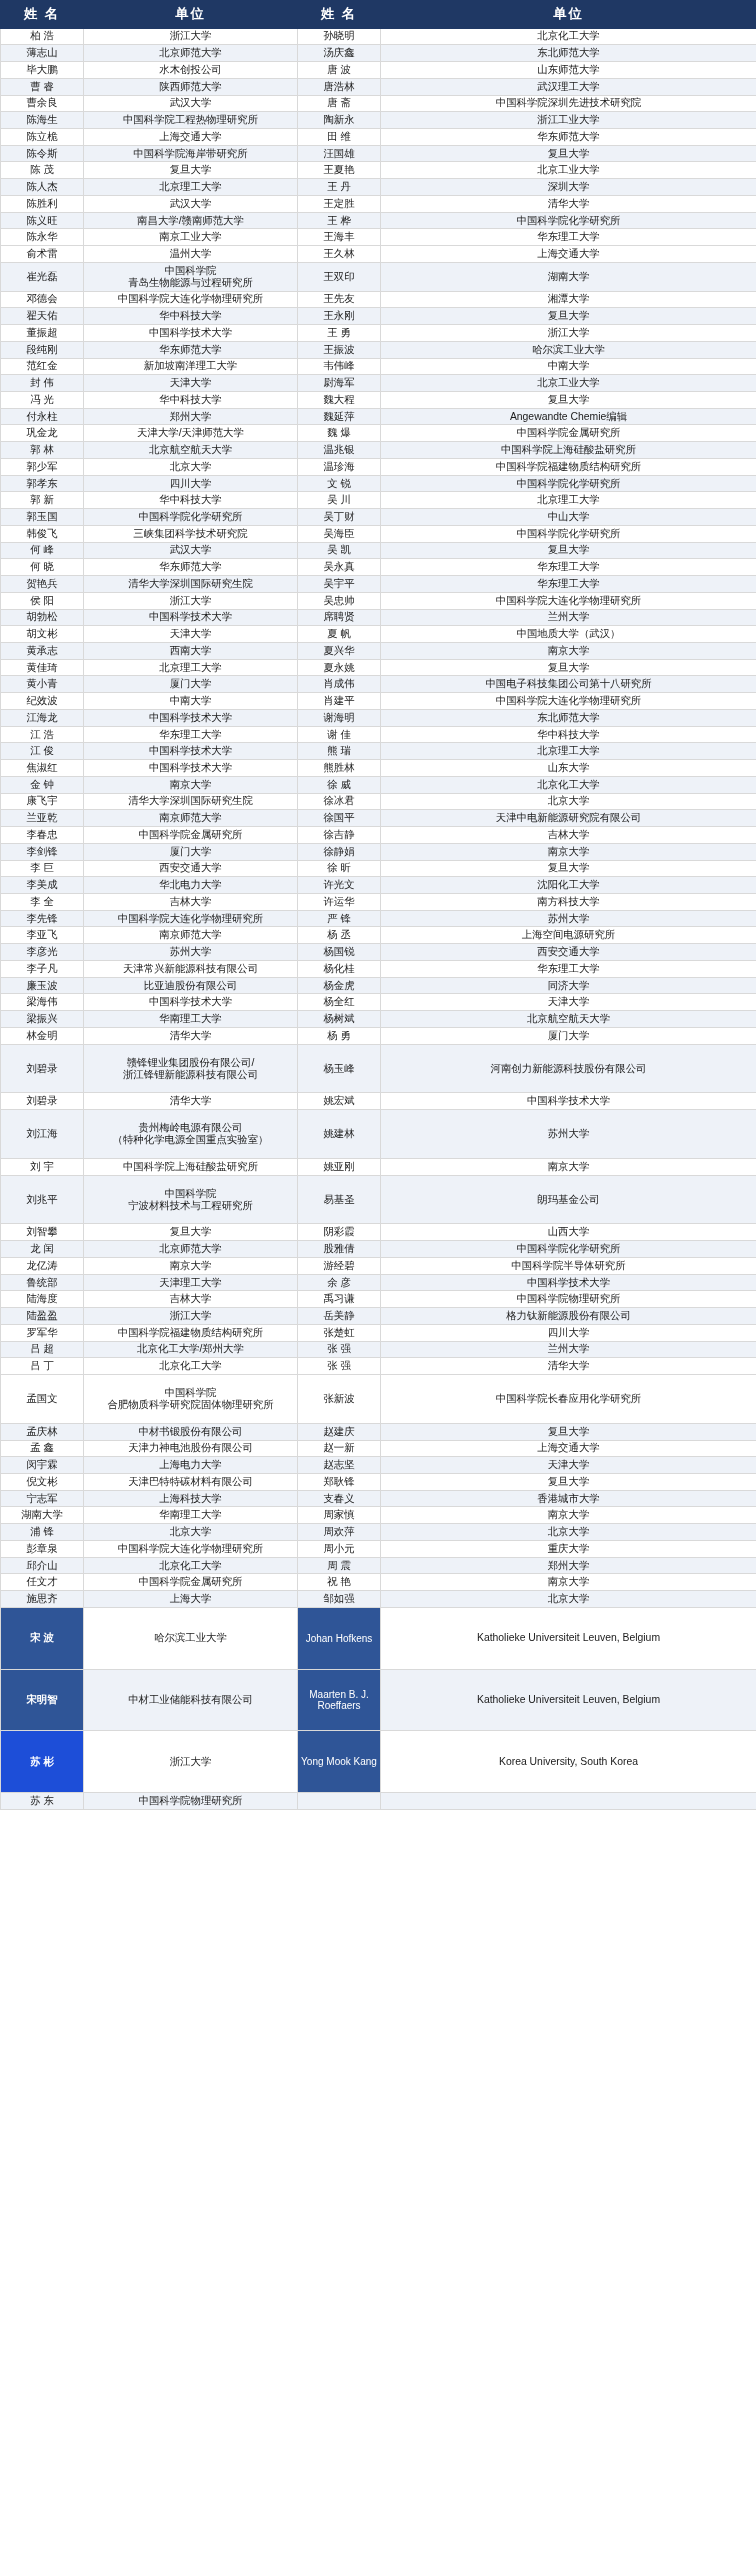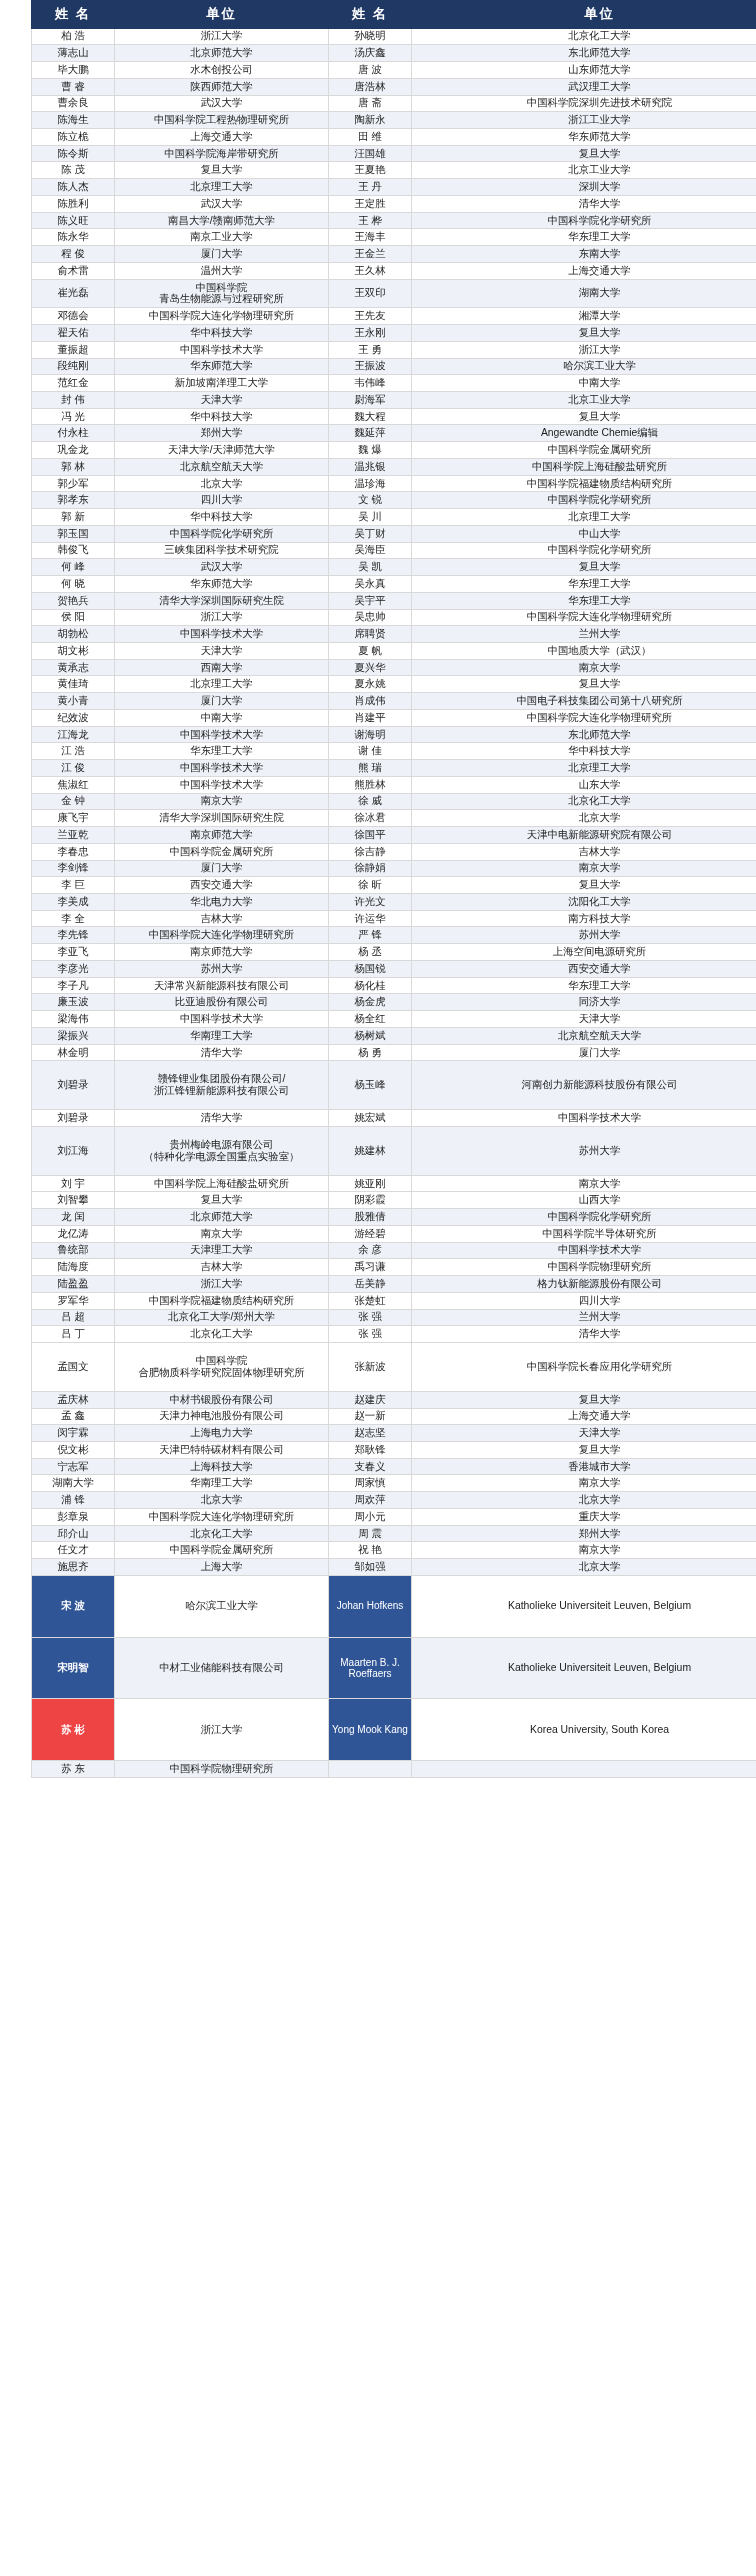--- a/index.html
+++ b/index.html
@@ -1,17 +1,17 @@
 <!DOCTYPE html>
 <html style="font-size:15px"><head>
 <meta charset="utf-8">
 <style>
   html,body{margin:0;padding:0;background:#ffffff;}
   body{font-family:"Liberation Sans","DejaVu Sans",sans-serif;}
-  .sheet{width:622px;box-sizing:border-box;background:#ffffff;padding-left:31px;}
+  .sheet{width:622px;box-sizing:border-box;background:#ffffff;}
   table{border-collapse:collapse;width:756px;table-layout:fixed;}
   col.c1{width:83px;}
   col.c2{width:214px;}
   col.c3{width:83px;}
   col.c4{width:376px;}
   thead th{
     background:#1f3864;
     color:#ffffff;
     font-size:13.3px;
     font-weight:bold;
@@ -136,26 +136,20 @@
           <td class="">南昌大学/赣南师范大学</td>
           <td class="name">王 桦</td>
           <td class="">中国科学院化学研究所</td>
         </tr>
         <tr class="odd">
           <td class="name">陈永华</td>
           <td class="">南京工业大学</td>
           <td class="name">王海丰</td>
           <td class="">华东理工大学</td>
         </tr>
-        <tr class="even">
-          <td class="name">程 俊</td>
-          <td class="">厦门大学</td>
-          <td class="name">王金兰</td>
-          <td class="">东南大学</td>
-        </tr>
         <tr class="odd">
           <td class="name">俞术雷</td>
           <td class="">温州大学</td>
           <td class="name">王久林</td>
           <td class="">上海交通大学</td>
         </tr>
         <tr class="even">
           <td class="name">崔光磊</td>
           <td class="" style="white-space: pre-line;">中国科学院
 青岛生物能源与过程研究所</td>
@@ -451,20 +445,27 @@
 （特种化学电源全国重点实验室）</td>
           <td class="name tall">姚建林</td>
           <td class=" tall">苏州大学</td>
         </tr>
         <tr class="odd">
           <td class="name">刘 宇</td>
           <td class="">中国科学院上海硅酸盐研究所</td>
           <td class="name">姚亚刚</td>
           <td class="">南京大学</td>
         </tr>
+        <tr class="even">
+          <td class="name tall">刘兆平</td>
+          <td class=" tall" style="white-space: pre-line;">中国科学院
+宁波材料技术与工程研究所</td>
+          <td class="name tall">易基圣</td>
+          <td class=" tall">朗玛基金公司</td>
+        </tr>
         <tr class="odd">
           <td class="name">刘智攀</td>
           <td class="">复旦大学</td>
           <td class="name">阴彩霞</td>
           <td class="">山西大学</td>
         </tr>
         <tr class="even">
           <td class="name">龙 闰</td>
           <td class="">北京师范大学</td>
           <td class="name">股雅倩</td>
@@ -591,21 +592,21 @@
           <td class="name vtall namehl">Johan Hofkens</td>
           <td class=" vtall">Katholieke Universiteit Leuven, Belgium</td>
         </tr>
         <tr class="even">
           <td class="name vtall bold" style="background: rgb(47, 85, 151); color: rgb(255, 255, 255);">宋明智</td>
           <td class=" vtall">中材工业储能科技有限公司</td>
           <td class="name vtall namehl">Maarten B. J. Roeffaers</td>
           <td class=" vtall">Katholieke Universiteit Leuven, Belgium</td>
         </tr>
         <tr class="odd">
-          <td class="name vtall bold" style="background: #ef4444; color: rgb(255, 255, 255); font-family: Liberation Serif, serif;">苏 彬</td>
+          <td class="name vtall bold" style="background: #1d4ed8; color: rgb(255, 255, 255);">苏 彬</td>
           <td class=" vtall">浙江大学</td>
           <td class="name vtall namehl">Yong Mook Kang</td>
           <td class=" vtall">Korea University, South Korea</td>
         </tr>
         <tr class="even">
           <td class="name">苏 东</td>
           <td class="">中国科学院物理研究所</td>
           <td class="name"></td>
           <td class=""></td>
         </tr>

